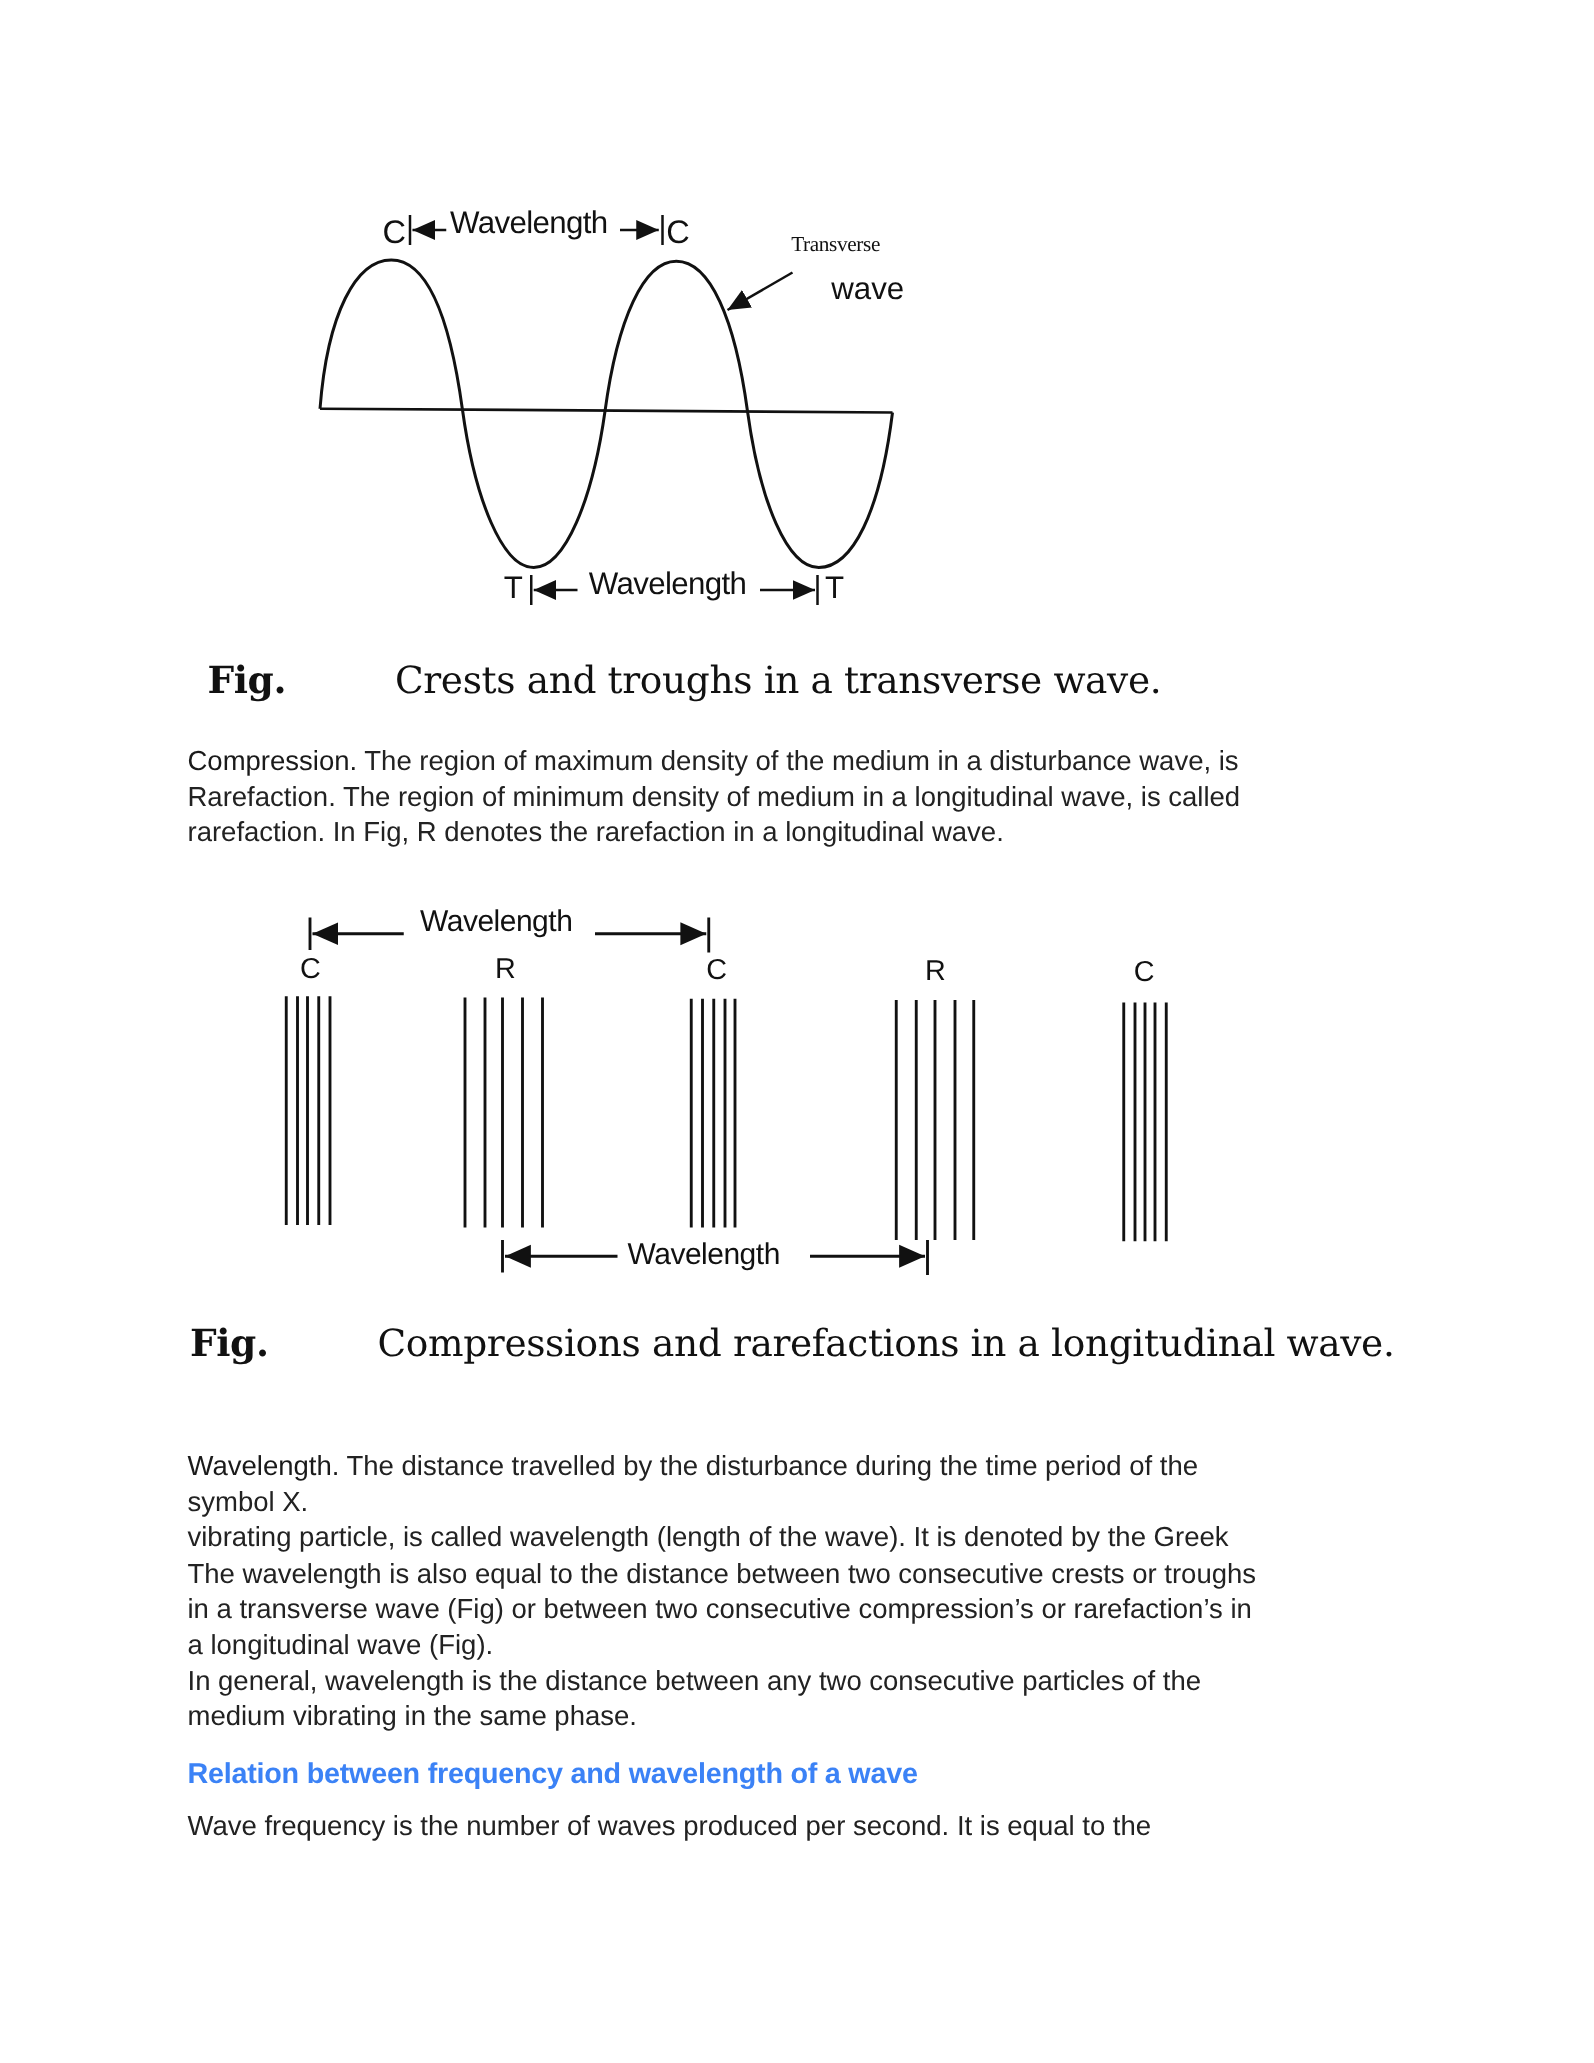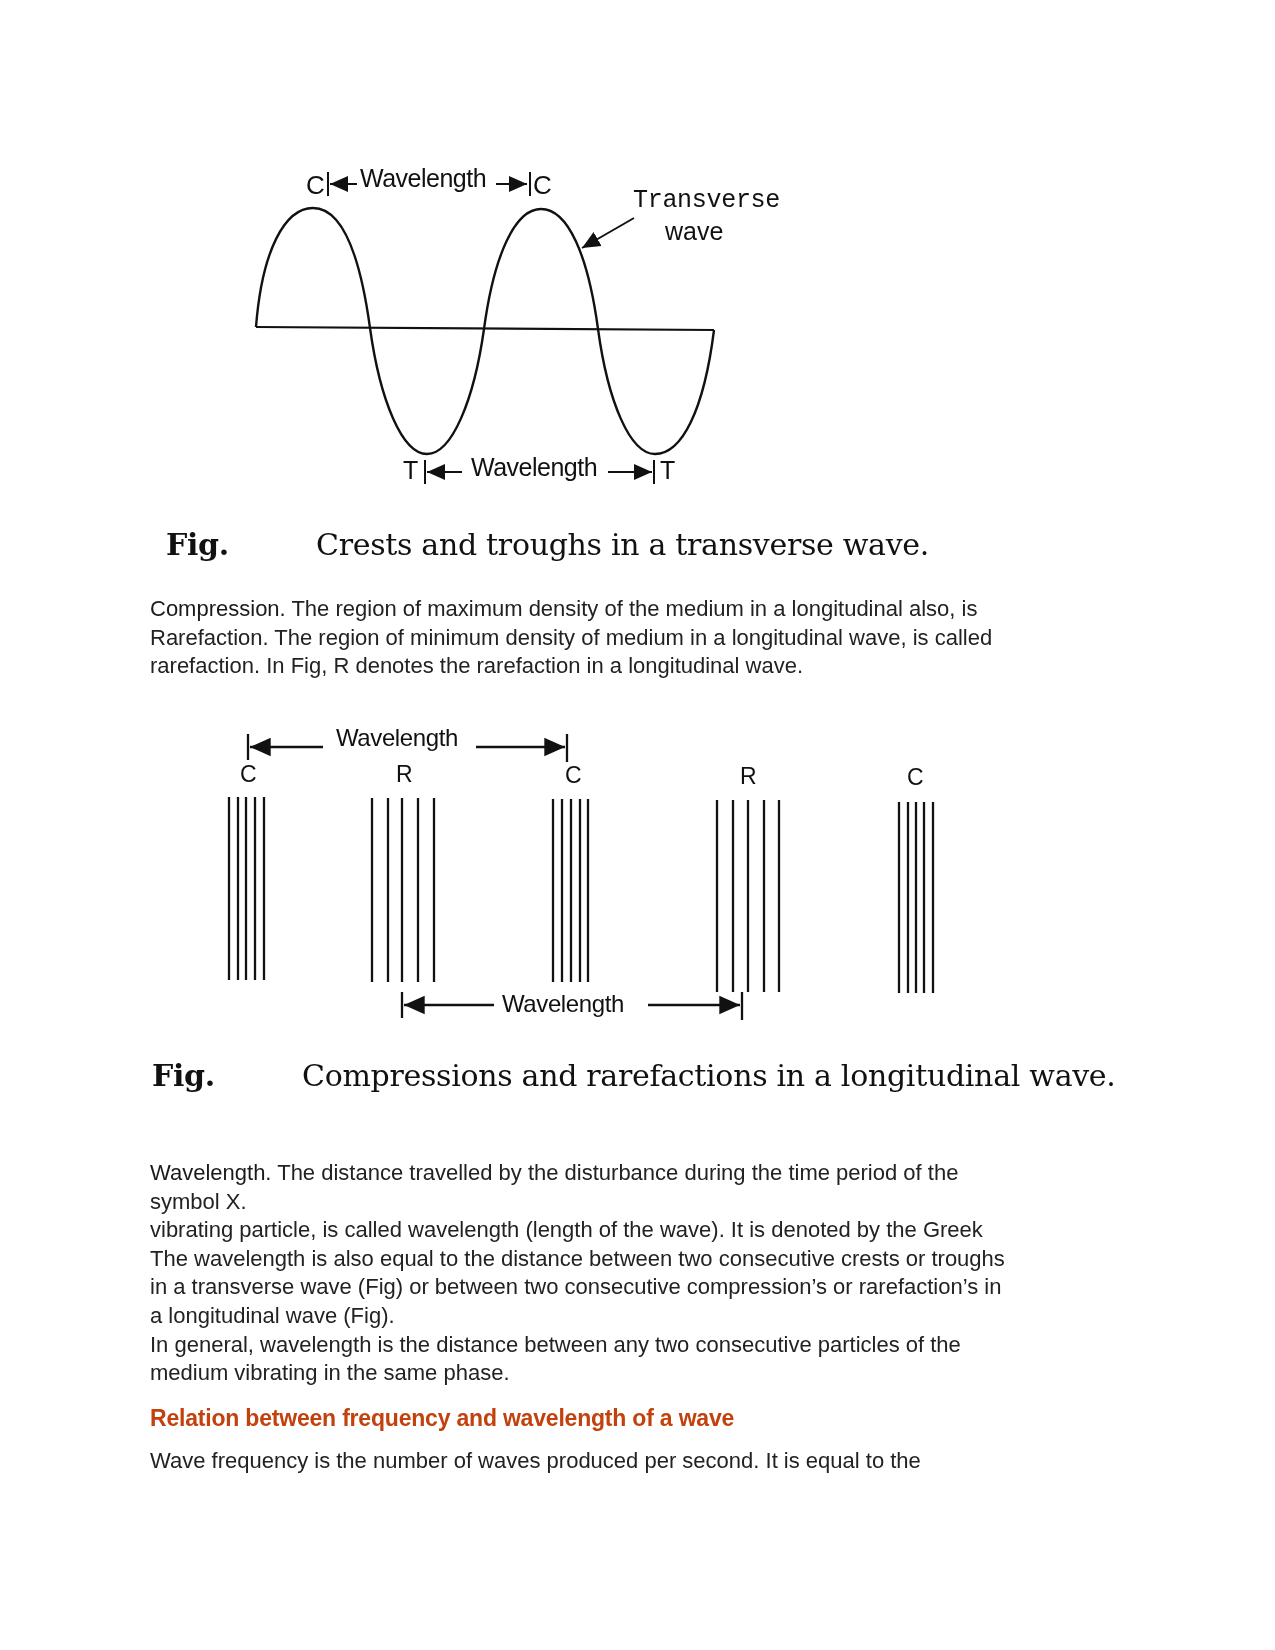--- a/index.html
+++ b/index.html
@@ -4,21 +4,21 @@
 <style>
   html, body { margin: 0; padding: 0; background: #ffffff; }
   body { width: 1275px; height: 1650px; position: relative; overflow: hidden; color: #222222; }
   .abs { position: absolute; }
   .fig-svg { position: absolute; left: 0; top: 0; }
   .cap { position: absolute; font-family: "DejaVu Serif", serif; font-size: 30px; color: #111; white-space: nowrap; letter-spacing: -0.3px; }
   .cap b { font-weight: bold; }
   .para { position: absolute; left: 150px; width: 980px; font-family: "Liberation Sans", sans-serif; font-size: 22px; line-height: 28.6px; color: #222; }
   .para .line { display: block; white-space: nowrap; }
   .para b { font-weight: normal; color: #1a1a1a; }
-  .heading { position: absolute; left: 150px; top: 1405px; font-family: "Liberation Sans", sans-serif; font-weight: bold; font-size: 23px; color: #c2410c; white-space: nowrap; letter-spacing: -0.2px; }
+  .heading { position: absolute; left: 150px; top: 1405px; font-family: "Liberation Sans", sans-serif; font-weight: bold; font-size: 23px; color: #3b82f6; white-space: nowrap; letter-spacing: -0.2px; }
 </style>
 </head>
 <body>
 
 <div class="abs" style="left:0;top:0;width:1275px;height:560px;">
   <svg class="fig-svg" width="1275" height="560">
     <defs>
       <marker id="arrL" markerWidth="10" markerHeight="10" refX="1" refY="5" orient="auto">
         <path d="M10,1 L1,5 L10,9 Z" fill="#111"></path>
       </marker>
@@ -48,34 +48,34 @@
     <line x1="427" y1="472" x2="462" y2="472" stroke="#111" stroke-width="2" marker-start="url(#arrL)"></line>
     <line x1="608" y1="472" x2="652" y2="472" stroke="#111" stroke-width="2" marker-end="url(#arrR)"></line>
     <line x1="654" y1="460" x2="654" y2="484" stroke="#111" stroke-width="2"></line>
 
     <line x1="634" y1="218" x2="582" y2="248" stroke="#111" stroke-width="2" marker-end="url(#arrR)"></line>
   </svg>
 
   <div class="abs lbl-html" style="left:306px;top:170px;font-family:'Liberation Sans',sans-serif;font-size:26px;color:#111;">C</div>
   <div class="abs" style="left:360px;top:164px;font-family:'Liberation Sans',sans-serif;font-size:25px;color:#111;letter-spacing:-0.5px;">Wavelength</div>
   <div class="abs" style="left:533px;top:170px;font-family:'Liberation Sans',sans-serif;font-size:26px;color:#111;">C</div>
-  <div class="abs" style="left:633px;top:186px;font-family:Liberation Mono, monospace;font-size:25px;color:#111;letter-spacing:-0.3px;">Transverse</div>
+  <div class="abs" style="left:633px;top:186px;font-family:Liberation Serif, serif;font-size:17px;color:#111;letter-spacing:-0.3px;">Transverse</div>
   <div class="abs" style="left:665px;top:217px;font-family:'Liberation Sans',sans-serif;font-size:25px;color:#111;">wave</div>
   <div class="abs" style="left:403px;top:456px;font-family:'Liberation Sans',sans-serif;font-size:25px;color:#111;">T</div>
   <div class="abs" style="left:471px;top:453px;font-family:'Liberation Sans',sans-serif;font-size:25px;color:#111;letter-spacing:-0.5px;">Wavelength</div>
   <div class="abs" style="left:660px;top:456px;font-family:'Liberation Sans',sans-serif;font-size:25px;color:#111;">T</div>
 </div>
 
 <div class="cap" style="left:166px;top:527px;">
   <b>Fig.</b>
   <span style="position:absolute;left:150px;top:0;">Crests and troughs in a transverse wave.</span>
 </div>
 
 <div class="para" style="top:595px;">
-  <span class="line"><b>Compression.</b><span> The region of maximum density of the medium in a longitudinal also, is</span></span>
+  <span class="line"><b>Compression.</b><span> The region of maximum density of the medium in a disturbance wave, is</span></span>
   <span class="line"><span>Rarefaction. The region of minimum density of medium in a longitudinal wave, is called</span></span>
   <span class="line"><span>rarefaction. In Fig, R denotes the rarefaction in a longitudinal wave.</span></span>
 </div>
 
 <div class="abs" style="left:0;top:700px;width:1275px;height:340px;">
   <svg class="fig-svg" width="1275" height="340">
     <defs>
       <marker id="arrL2" markerWidth="10" markerHeight="10" refX="1" refY="5" orient="auto">
         <path d="M10,1 L1,5 L10,9 Z" fill="#111"></path>
       </marker>

